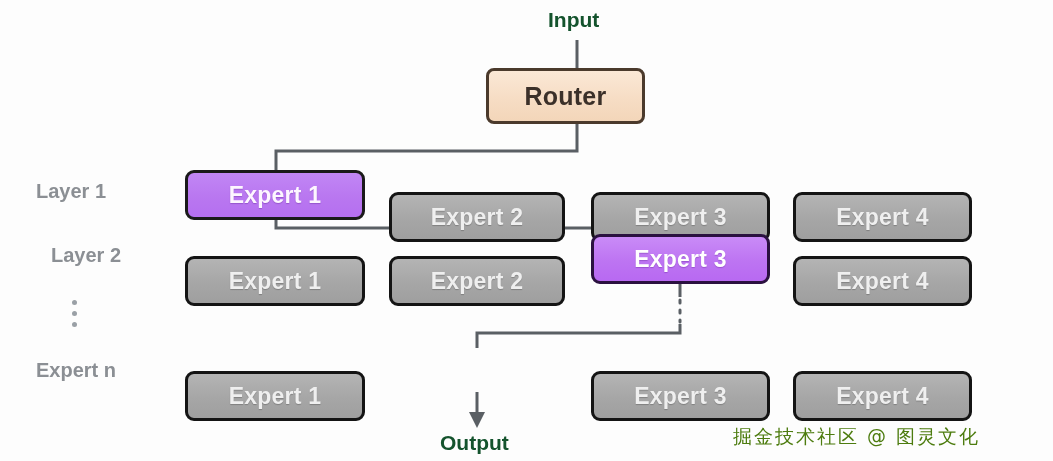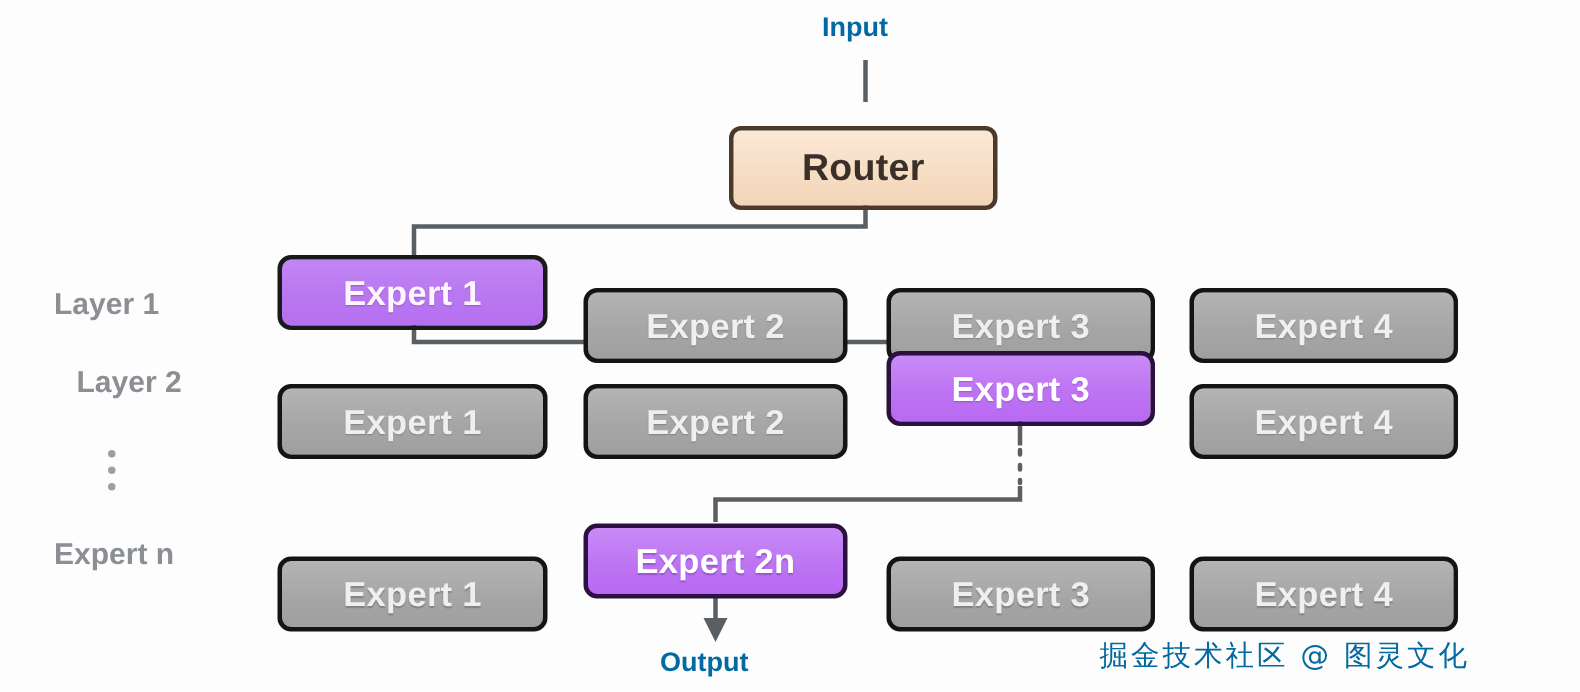--- a/index.html
+++ b/index.html
@@ -62,23 +62,23 @@
   .router {
     background: linear-gradient(180deg, #fbe8d6 0%, #f6dcc3 60%, #f3d6b9 100%);
     border: 3px solid #4b3a2c;
     color: #3b3029;
     font-size: 25px;
     height: 56px;
     border-radius: 8px;
   }
   .io-label {
     position: absolute;
-    font-size: 18px;
+    font-size: 21px;
     font-weight: bold;
-    color: #0369a1;
+    color: #14532d;
     white-space: nowrap;
   }
   .layer-label {
     position: absolute;
     font-size: 20px;
     font-weight: bold;
     color: #8b8f94;
     white-space: nowrap;
   }
   .vdots {
@@ -91,21 +91,21 @@
   .vdots i {
     display: block;
     width: 5px;
     height: 5px;
     border-radius: 50%;
     background: #9aa0a6;
   }
   .watermark {
     position: absolute;
     font-size: 19px;
-    color: #0369a1;
+    color: #4d7c0f;
     letter-spacing: 2px;
     white-space: nowrap;
     font-family: "DejaVu Sans", sans-serif;
   }
 </style>
 </head>
 <body>
 
 <div id="canvas">
 
@@ -126,42 +126,41 @@
 
       <path d="M477,392 L477,416"></path>
     </g>
     <polygon points="469,412 485,412 477,428" fill="#5a5f64"></polygon>
   </svg>
 
   <div class="io-label" style="left:548px; top:8px;">Input</div>
 
   <div class="io-label" style="left:440px; top:431px;text-align:center;">Output</div>
 
-  <div class="node router" style="left:486px; top:68px; width:179px;margin-top:16px;">Router</div>
+  <div class="node router" style="left:486px; top:68px; width:159px;">Router</div>
 
-  <div class="layer-label" style="left:36px; top:180px;margin-top:12px;">Layer 1</div>
+  <div class="layer-label" style="left:36px; top:180px;">Layer 1</div>
   <div class="layer-label" style="left:51px; top:244px;">Layer 2</div>
   <div class="layer-label" style="left:36px; top:359px;">Expert n</div>
 
   <div class="vdots" style="left:72px; top:300px;">
     <i></i>
     <i></i>
     <i></i>
   </div>
 
   <div class="node expert active" style="left:185px; top:170px; width:180px;">Expert 1</div>
   <div class="node expert inactive" style="left:389px; top:170px; width:176px;">Expert 2</div>
   <div class="node expert inactive" style="left:591px; top:170px; width:179px;">Expert 3</div>
   <div class="node expert inactive" style="left:793px; top:170px; width:179px;">Expert 4</div>
 
   <div class="node expert inactive" style="left:185px; top:234px; width:180px;">Expert 1</div>
   <div class="node expert inactive" style="left:389px; top:234px; width:176px;">Expert 2</div>
   <div class="node expert active-deep" style="left:591px; top:234px; width:179px;">Expert 3</div>
   <div class="node expert inactive" style="left:793px; top:234px; width:179px;">Expert 4</div>
 
   <div class="node expert inactive" style="left:185px; top:349px; width:180px;">Expert 1</div>
-  <div class="node expert active-deep" style="left:389px; top:349px; width:176px;">Expert 2n</div>
   <div class="node expert inactive" style="left:591px; top:349px; width:179px;">Expert 3</div>
   <div class="node expert inactive" style="left:793px; top:349px; width:179px;">Expert 4</div>
 
   <div class="watermark" style="left:733px; top:424px;">掘金技术社区 @ 图灵文化</div>
 
 </div>
 
 </body></html>

